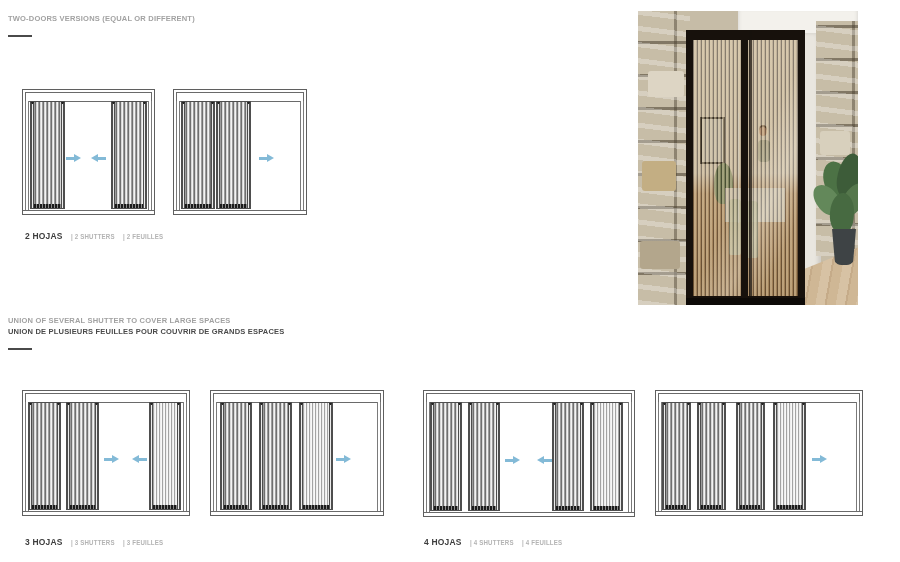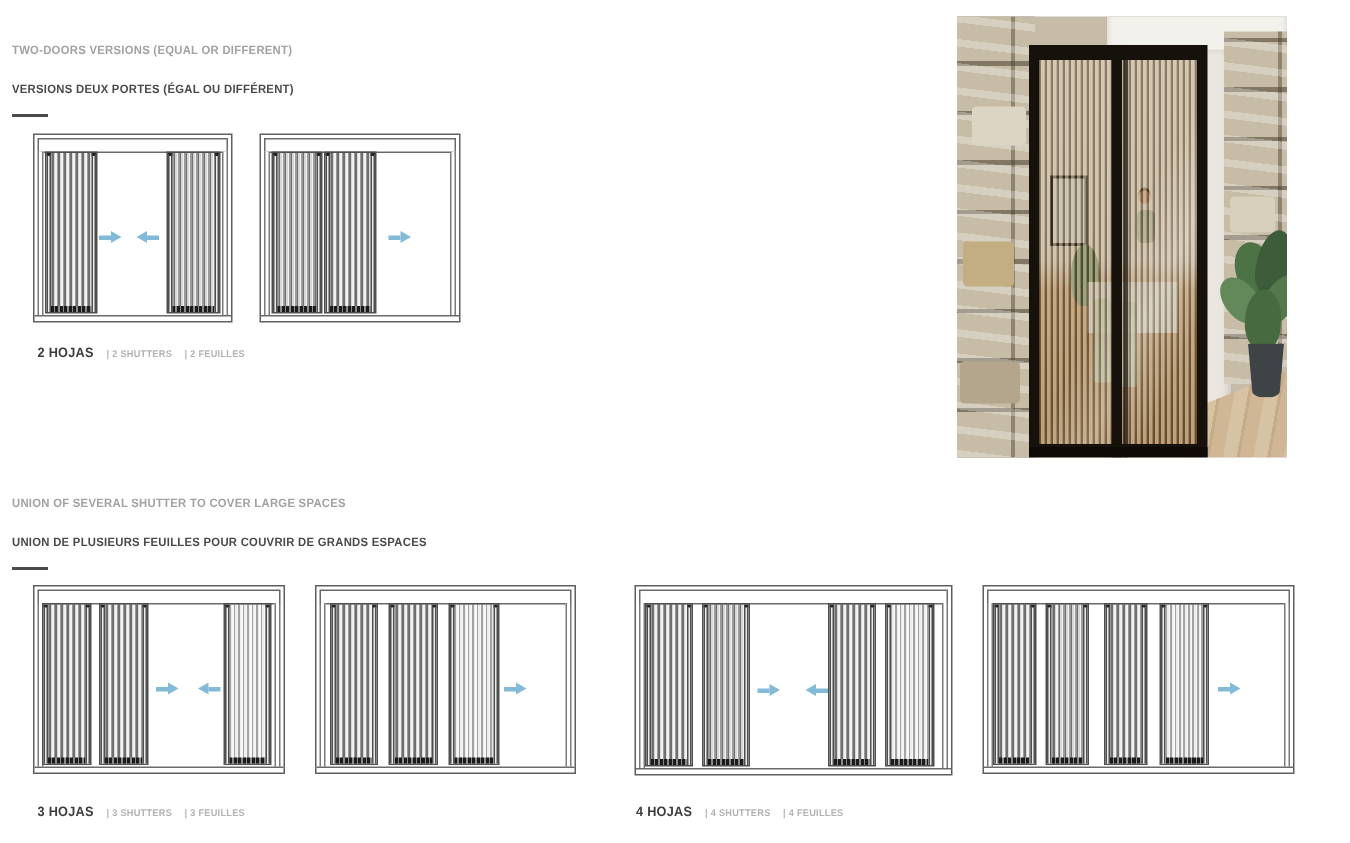--- a/index.html
+++ b/index.html
@@ -3,21 +3,21 @@
 <meta charset="utf-8">
 <style>
   html,body{margin:0;padding:0;background:#fff;}
   .stage{position:relative;width:900px;height:562px;background:#fff;overflow:hidden;
          font-family:"Liberation Sans","DejaVu Sans",sans-serif;}
   .cond{display:inline-block;transform:scaleX(.94);transform-origin:0 0;white-space:nowrap;}
 
   
   .sec{position:absolute;left:8px;}
   .sec-title{font-size:11.5px;font-weight:700;color:#3d3d3d;letter-spacing:.2px;line-height:13px;}
-  .sec-sub{font-size:8px;font-weight:700;letter-spacing:.2px;line-height:10px;margin-top:16px;}
+  .sec-sub{font-size:8px;font-weight:700;letter-spacing:.2px;line-height:10px;margin-top:1px;}
   .sub-gray{color:#a2a2a2;}
   .sub-dark{color:#4a4a4a;}
   .sec-title{margin-bottom:10px;}
   .divider{width:24px;height:2px;background:#4a4a4a;margin-top:11px;}
 
   
   .caption{position:absolute;white-space:nowrap;}
   .cap-main{font-size:9px;font-weight:700;color:#3d3d3d;letter-spacing:.2px;}
   .cap-sub{font-size:6.5px;font-weight:700;color:#b3b3b3;letter-spacing:.2px;margin-left:6px;}
 
@@ -77,21 +77,20 @@
   .plant-pot{position:absolute;left:193px;top:218px;width:26px;height:36px;background:#3e4345;
        clip-path:polygon(4% 0,96% 0,84% 100%,16% 100%);border-radius:0 0 40% 40%;}
 </style>
 </head>
 <body>
 
 <div class="stage" style="--blue:#83bad7;">
 
   <div class="sec" style="top:13px;">
     <div class="sec-sub sub-gray"><span class="cond">TWO-DOORS VERSIONS (EQUAL OR DIFFERENT)</span></div>
-    <div class="sec-sub sub-dark"><span class="cond">VERSIONS DEUX PORTES (ÉGAL OU DIFFÉRENT)</span></div>
     <div class="divider"></div>
   </div>
 
   <div class="sec" style="top:315px;">
     <div class="sec-sub sub-gray"><span class="cond">UNION OF SEVERAL SHUTTER TO COVER LARGE SPACES</span></div>
     <div class="sec-sub sub-dark"><span class="cond">UNION DE PLUSIEURS FEUILLES POUR COUVRIR DE GRANDS ESPACES</span></div>
     <div class="divider"></div>
   </div>
 
   <div class="diagram" style="left: 22px; top: 89px; width: 133px; height: 126px;">

